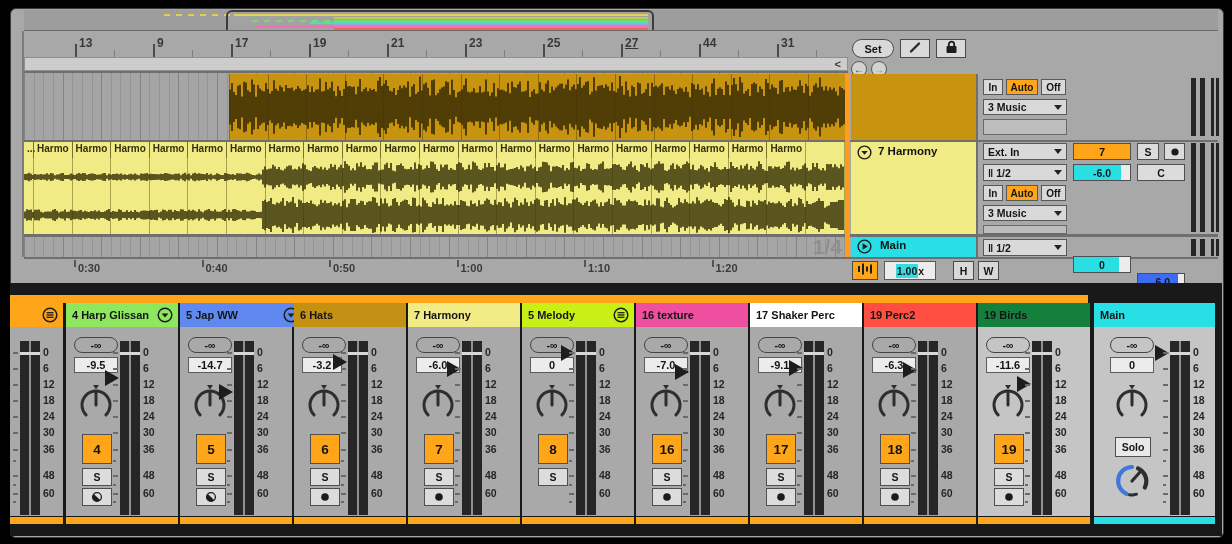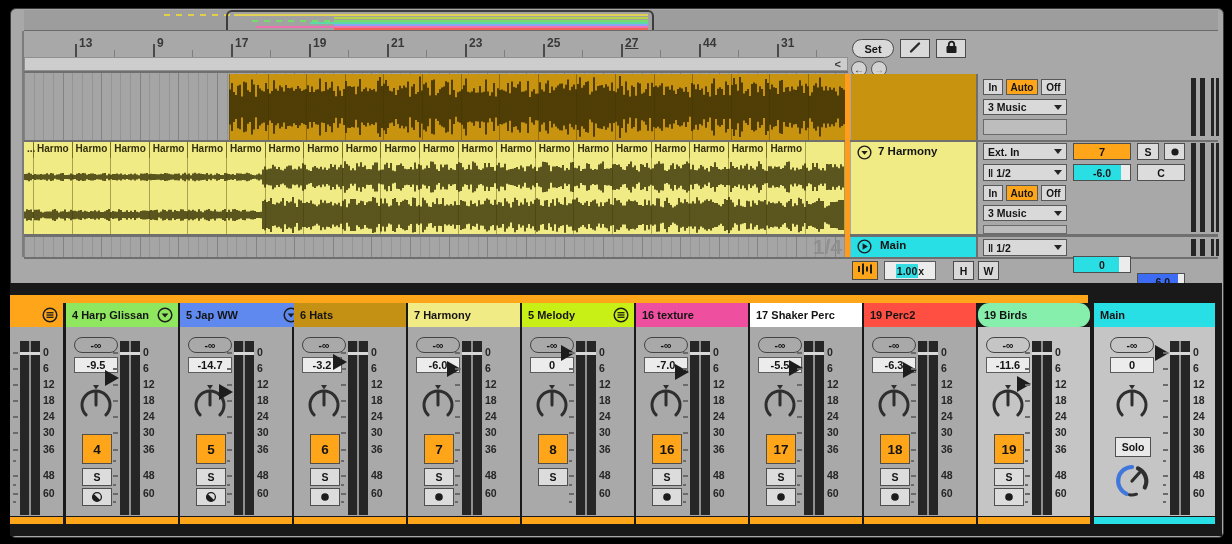--- a/index.html
+++ b/index.html
@@ -271,20 +271,34 @@
     <div class="txt">-6.0</div>
   </div>
 
   <div class="abs meter2" style="left:1191px;top:78px;width:14px;height:58px;"></div>
   <div class="abs meter2" style="left:1191px;top:143px;width:14px;height:89px;"></div>
   <div class="abs meter2" style="left:1191px;top:239px;width:14px;height:17px;"></div>
   <div class="abs meter2b" style="left:1211px;top:78px;width:8px;height:58px;"></div>
   <div class="abs meter2b" style="left:1211px;top:143px;width:8px;height:89px;"></div>
   <div class="abs meter2b" style="left:1211px;top:239px;width:8px;height:17px;"></div>
 
+  <div id="time-ruler" class="abs" style="left:24px;top:259px;width:824px;height:22px;">
+      <div class="ttick" style="position: absolute; left: 50px; top: 1px;"></div>
+      <div class="tlabel" style="position: absolute; left: 54px; top: 3px;">0:30</div>
+      <div class="ttick" style="position: absolute; left: 177.5px; top: 1px;"></div>
+      <div class="tlabel" style="position: absolute; left: 181.5px; top: 3px;">0:40</div>
+      <div class="ttick" style="position: absolute; left: 305px; top: 1px;"></div>
+      <div class="tlabel" style="position: absolute; left: 309px; top: 3px;">0:50</div>
+      <div class="ttick" style="position: absolute; left: 432.5px; top: 1px;"></div>
+      <div class="tlabel" style="position: absolute; left: 436.5px; top: 3px;">1:00</div>
+      <div class="ttick" style="position: absolute; left: 560px; top: 1px;"></div>
+      <div class="tlabel" style="position: absolute; left: 564px; top: 3px;">1:10</div>
+      <div class="ttick" style="position: absolute; left: 687.5px; top: 1px;"></div>
+      <div class="tlabel" style="position: absolute; left: 691.5px; top: 3px;">1:20</div>
+    </div>
   <div class="abs sqbtn" style="left:852px;top:261px;width:26px;height:19px;background:#ffa519;">
     <span><svg width="18" height="14">
           <g stroke="#1d1d1d" stroke-width="2">
             <line x1="3" y1="4" x2="3" y2="10"></line>
             <line x1="7" y1="1.5" x2="7" y2="12.5"></line>
             <line x1="11" y1="4.5" x2="11" y2="9.5"></line>
             <line x1="15" y1="2.5" x2="15" y2="11.5"></line>
           </g>
         </svg></span>
   </div>
@@ -603,21 +617,21 @@
         <div class="mtk" style="position: absolute; left: 47px; top: 133px; width: 3px;"></div>
         <div class="mtk" style="position: absolute; left: 47px; top: 157px; width: 3px;"></div>
         <div class="mtk" style="position: absolute; left: 47px; top: 174px; width: 3px;"></div>
       </div>
       <div class="colorbar" style="position: absolute; left: 636px; width: 112px; background: rgb(255, 165, 25);"></div>
       <div class="strip-header" style="left: 750px; width: 112px; background: rgb(255, 255, 255);">
         <span>17 Shaker Perc</span>
       </div>
       <div class="strip-body" style="left: 750px; width: 112px;">
         <div class="pill" style="position: absolute; left: 8px; top: 10px; width: 44px; height: 16px;">-∞</div>
-        <div class="volbox" style="position: absolute; left: 8px; top: 30px; width: 44px; height: 16px;">-5.5</div>
+        <div class="volbox" style="position: absolute; left: 8px; top: 30px; width: 44px; height: 16px;">-9.1</div>
         <div style="position: absolute; left: 8px; top: 58px; width: 44px; height: 36px;"><svg viewBox="0 0 44 36" width="44" height="36">
             <polygon points="19,0 25,0 22,4.5" fill="#2e2e2e"></polygon>
             <path d="M12.1 29.9 A14 14 0 1 1 31.9 29.9" stroke="#2e2e2e" stroke-width="3" fill="none" stroke-linecap="round"></path>
             <line x1="22" y1="20" x2="22" y2="6.5" stroke="#2e2e2e" stroke-width="3" stroke-linecap="round"></line>
           </svg></div>
         <div class="numbox" style="position: absolute; left: 16px; top: 107px; width: 28px; height: 28px; font-size: 13.5px;">17</div>
         <div class="sbtn" style="position: absolute; left: 16px; top: 141px; width: 28px; height: 16px;">S</div>
         <div class="sbtn" style="position: absolute; left: 16px; top: 161px; width: 28px; height: 16px;">
           <svg width="12" height="12">
             <circle cx="6" cy="6" r="3.8" fill="#1c1c1c"></circle>
@@ -684,21 +698,21 @@
         <div class="mlb" style="position: absolute; left: 77px; top: 116px;">36</div>
         <div class="mtk" style="position: absolute; left: 47px; top: 148px;"></div>
         <div class="mlb" style="position: absolute; left: 77px; top: 142px;">48</div>
         <div class="mtk" style="position: absolute; left: 47px; top: 166px;"></div>
         <div class="mlb" style="position: absolute; left: 77px; top: 160px;">60</div>
         <div class="mtk" style="position: absolute; left: 47px; top: 133px; width: 3px;"></div>
         <div class="mtk" style="position: absolute; left: 47px; top: 157px; width: 3px;"></div>
         <div class="mtk" style="position: absolute; left: 47px; top: 174px; width: 3px;"></div>
       </div>
       <div class="colorbar" style="position: absolute; left: 864px; width: 112px; background: rgb(255, 165, 25);"></div>
-      <div class="strip-header" style="left: 978px; width: 112px; background: #86efac; border-radius: 11px;">
+      <div class="strip-header" style="left: 978px; width: 112px; background: #15803d;">
         <span>19 Birds</span>
       </div>
       <div class="strip-body sel" style="left: 978px; width: 112px;">
         <div class="pill" style="position: absolute; left: 8px; top: 10px; width: 44px; height: 16px;">-∞</div>
         <div class="volbox" style="position: absolute; left: 8px; top: 30px; width: 44px; height: 16px;">-11.6</div>
         <div style="position: absolute; left: 8px; top: 58px; width: 44px; height: 36px;"><svg viewBox="0 0 44 36" width="44" height="36">
             <polygon points="19,0 25,0 22,4.5" fill="#2e2e2e"></polygon>
             <path d="M12.1 29.9 A14 14 0 1 1 31.9 29.9" stroke="#2e2e2e" stroke-width="3" fill="none" stroke-linecap="round"></path>
             <line x1="22" y1="20" x2="22" y2="6.5" stroke="#2e2e2e" stroke-width="3" stroke-linecap="round"></line>
           </svg></div>

